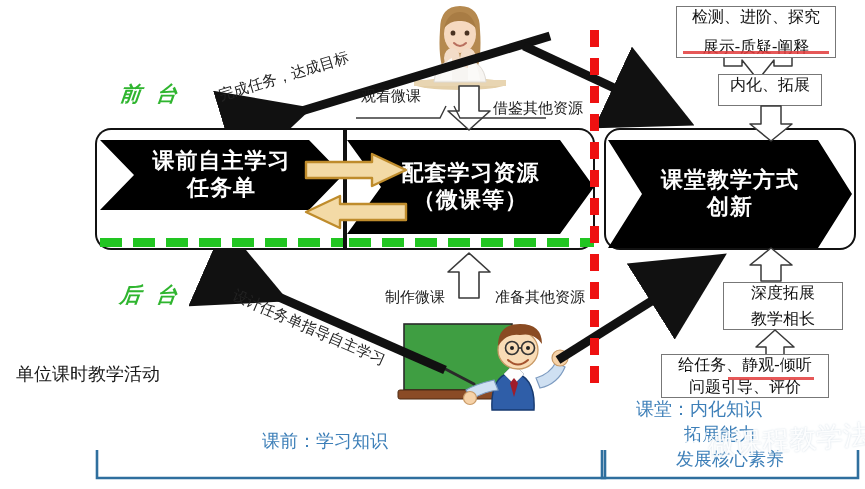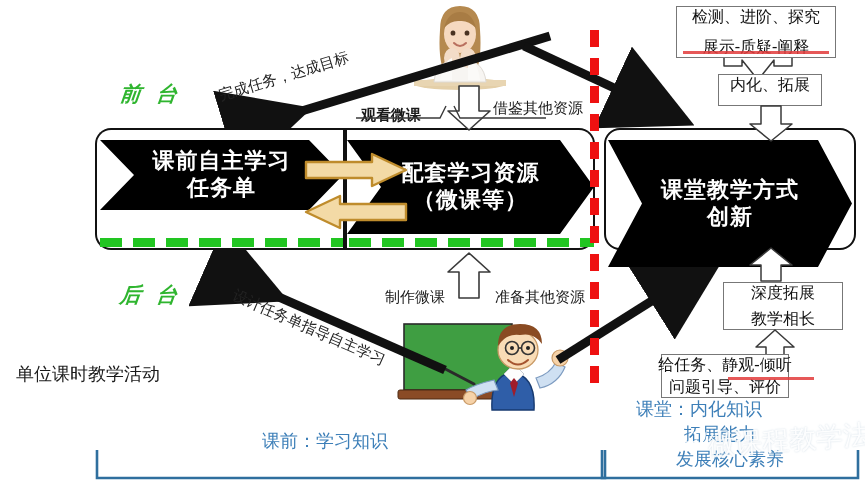--- a/index.html
+++ b/index.html
@@ -254,41 +254,41 @@
       <span class="chev-txt">课前自主学习</span>
       <span class="chev-txt">任务单</span>
     </span>
   </div>
   <div class="chevron chev-mid" style="left:347px;top:140px;width:247px;height:94px;">
     <span>
       <span class="chev-txt">配套学习资源</span>
       <span class="chev-txt">（微课等）</span>
     </span>
   </div>
-  <div class="chevron chev-mid" style="left:608px;top:140px;width:244px;height:127px;">
+  <div class="chevron chev-mid" style="left:608px;top:140px;width:244px;height:108px;">
     <span>
       <span class="chev-txt">课堂教学方式</span>
       <span class="chev-txt">创新</span>
     </span>
   </div>
 
   <svg class="abs" style="left:302px;top:152px;" width="108" height="78" viewBox="0 0 108 78">
 
     <path d="M4 10 L70 10 L70 2 L104 18 L70 34 L70 26 L4 26 z" fill="#f3daa6" stroke="#bf8c2c" stroke-width="2.4" stroke-linejoin="round"></path>
 
     <path d="M104 52 L38 52 L38 44 L4 60 L38 76 L38 68 L104 68 z" fill="#f3daa6" stroke="#bf8c2c" stroke-width="2.4" stroke-linejoin="round"></path>
   </svg>
 
   <div class="greendash" style="left:100px;top:238px;width:243px;"></div>
   <div class="greendash" style="left:349px;top:238px;width:245px;"></div>
 
   <svg class="abs" style="left:446px;top:85px;" width="46" height="46" viewBox="0 0 46 46">
     <path d="M13 1 L33 1 L33 26 L44 26 L23 45 L2 26 L13 26 z" fill="#ffffff" stroke="#3a3a3a" stroke-width="1.6" stroke-linejoin="round"></path>
   </svg>
-  <div class="abs txt" style="left:361px;top:106px;font-weight:bold;">观看微课</div>
+  <div class="abs txt" style="left:361px;top:87px;">观看微课</div>
   <div class="abs txt" style="left:493px;top:99px;">借鉴其他资源</div>
 
   <svg class="abs" style="left:356px;top:96px;" width="190" height="30" viewBox="0 0 190 30">
     <path d="M0 22 L84 22 L90 10" stroke="#3a3a3a" stroke-width="1.4" fill="none"></path>
     <path d="M190 22 L104 22 L98 10" stroke="#3a3a3a" stroke-width="1.4" fill="none"></path>
   </svg>
 
   <svg class="abs" style="left:446px;top:252px;" width="46" height="48" viewBox="0 0 46 48">
     <path d="M23 1 L44 20 L33 20 L33 46 L13 46 L13 20 L2 20 z" fill="#ffffff" stroke="#3a3a3a" stroke-width="1.6" stroke-linejoin="round"></path>
   </svg>
@@ -321,21 +321,21 @@
 
   <div class="notebox" style="left:723px;top:282px;width:120px;height:48px;">
     <span>深度拓展</span>
     <span>教学相长</span>
   </div>
 
   <svg class="abs" style="left:752px;top:330px;" width="46" height="26" viewBox="0 0 46 26">
     <path d="M23 0 L42 17 L32 17 L32 25 L14 25 L14 17 L4 17 z" fill="#ffffff" stroke="#3a3a3a" stroke-width="1.5" stroke-linejoin="round"></path>
   </svg>
 
-  <div class="notebox" style="left:661px;top:354px;width:128px;height:44px;">
+  <div class="notebox" style="left:661px;top:354px;width:168px;height:44px;">
     <span>给任务、静观-倾听</span>
     <span>问题引导、评价</span>
   </div>
   <div class="underline-red" style="left:728px;top:377px;width:86px;"></div>
 
   <div class="abs txt txt-lg" style="left:16px;top:362px;">单位课时教学活动</div>
 
   <div class="bluetxt" style="left:262px;top:428px;">课前：学习知识</div>
 
   <div class="bluetxt" style="left:636px;top:396px;">课堂：内化知识</div>

